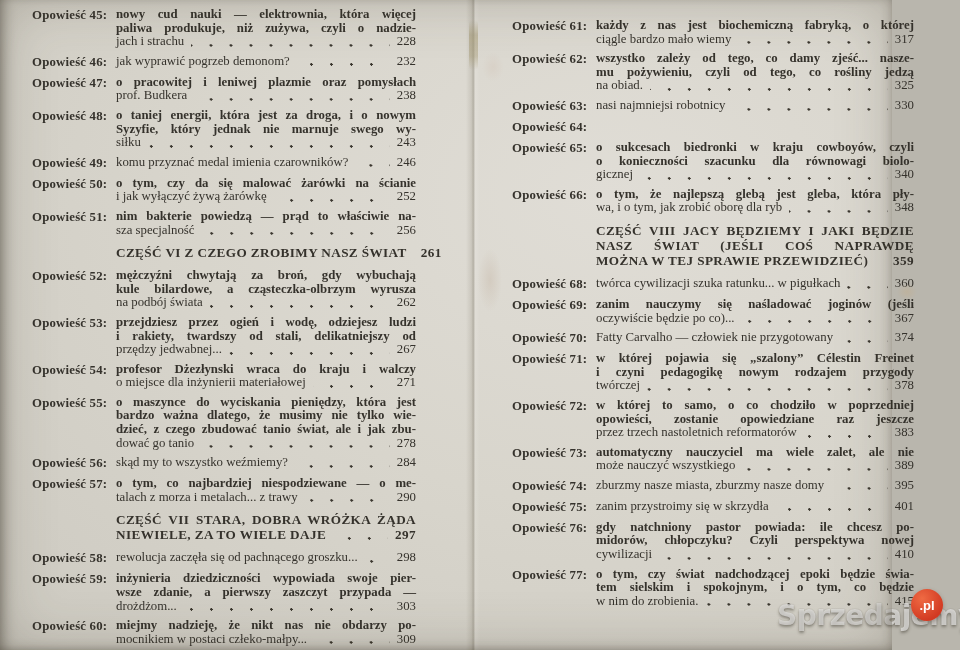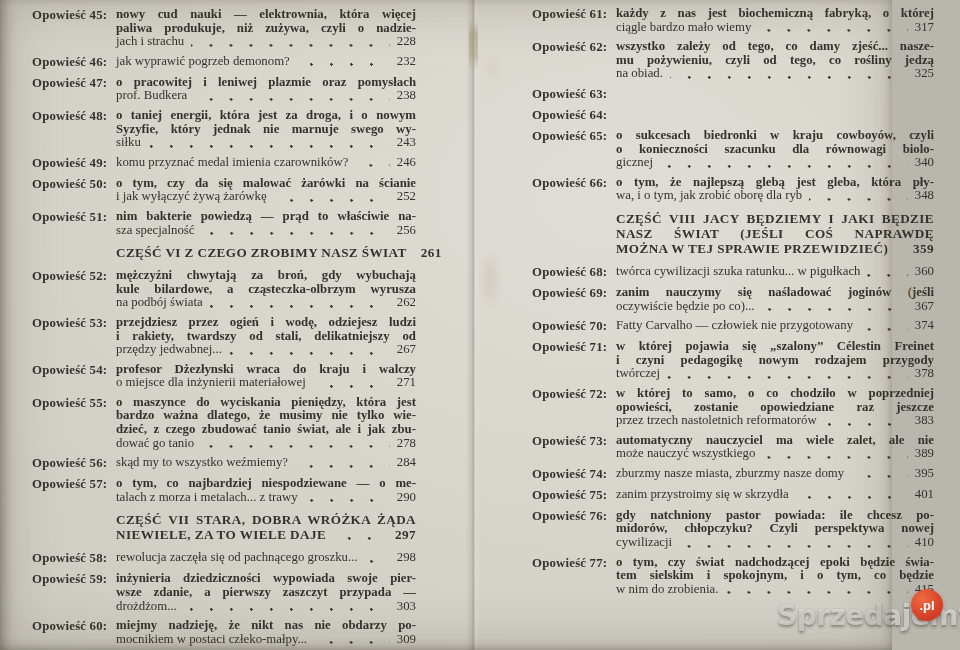--- a/index.html
+++ b/index.html
@@ -27,21 +27,21 @@
   }
   .stain{position:absolute;pointer-events:none;border-radius:50%;}
   .stain-a{left:478px;top:248px;width:24px;height:64px;background:radial-gradient(ellipse,rgba(186,166,146,.28),rgba(0,0,0,0) 70%);}
   .stain-b{left:897px;top:284px;width:20px;height:16px;background:radial-gradient(ellipse,rgba(196,174,140,.45),rgba(0,0,0,0) 72%);}
   .stain-c{left:469px;top:20px;width:9px;height:50px;border-radius:4px;
     background:linear-gradient(180deg,rgba(166,153,112,0),rgba(160,148,108,.5) 30%,rgba(160,148,108,.42) 72%,rgba(0,0,0,0));}
   .stain-d{left:482px;top:52px;width:22px;height:30px;background:radial-gradient(ellipse,rgba(205,185,170,.25),rgba(0,0,0,0) 70%);}
 
   .col{position:absolute;top:0;}
   .col-left{left:32px;width:384px;padding-top:8px;}
-  .col-right{left:532px;width:402px;padding-top:7px;}
+  .col-right{left:512px;width:402px;padding-top:19px;}
 
   .item{display:flex;margin-bottom:6px;}
   .label{flex:0 0 84px;font-weight:700;letter-spacing:.2px;white-space:nowrap;}
   .body{flex:1;min-width:0;}
   .line{line-height:13.6px;}
   .mid{text-align:justify;text-align-last:justify;font-weight:bold;}
   .last{display:flex;align-items:baseline;}
   .last .txt{white-space:nowrap;}
   .leader{
     flex:1 1 auto;align-self:flex-end;height:3px;margin:0 7px 2px 7px;
@@ -297,20 +297,27 @@
           <div class="line mid">mu pożywieniu, czyli od tego, co rośliny jedzą</div>
           <div class="line last">
             <span class="txt">na obiad.</span>
             <span class="leader"></span>
             <span class="page">325</span>
           </div>
         </div>
       </div>
       <div class="item">
         <span class="label">Opowieść 63:</span>
+        <div class="body">
+          <div class="line last">
+            <span class="txt">nasi najmniejsi robotnicy</span>
+            <span class="leader"></span>
+            <span class="page">330</span>
+          </div>
+        </div>
       </div>
       <div class="item">
         <span class="label">Opowieść 64:</span>
       </div>
       <div class="item">
         <span class="label">Opowieść 65:</span>
         <div class="body">
           <div class="line mid">o sukcesach biedronki w kraju cowboyów, czyli</div>
           <div class="line mid">o konieczności szacunku dla równowagi biolo-</div>
           <div class="line last">

